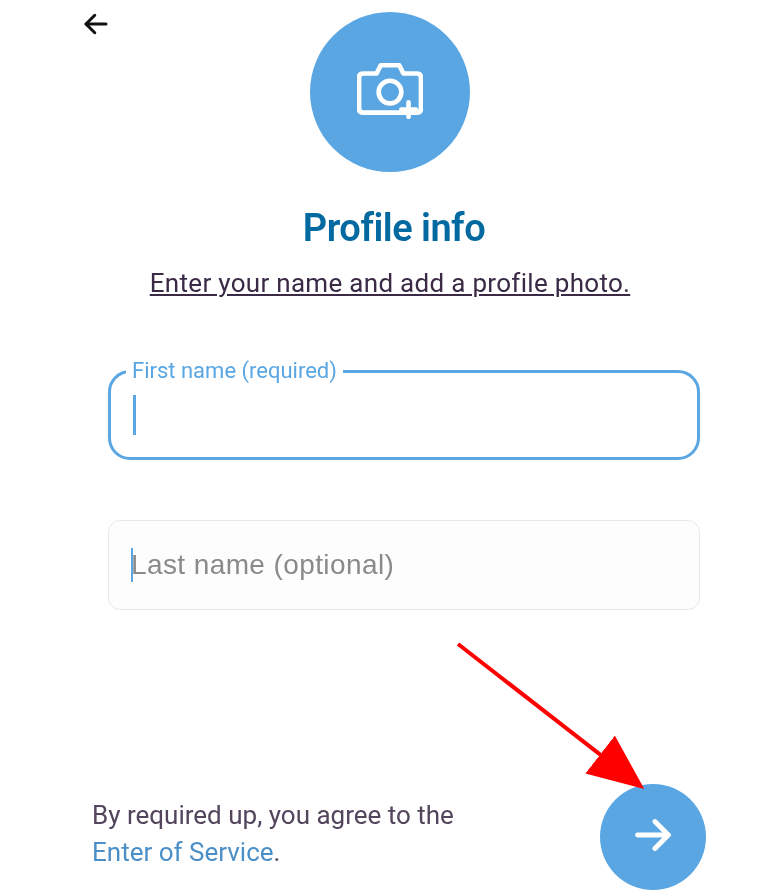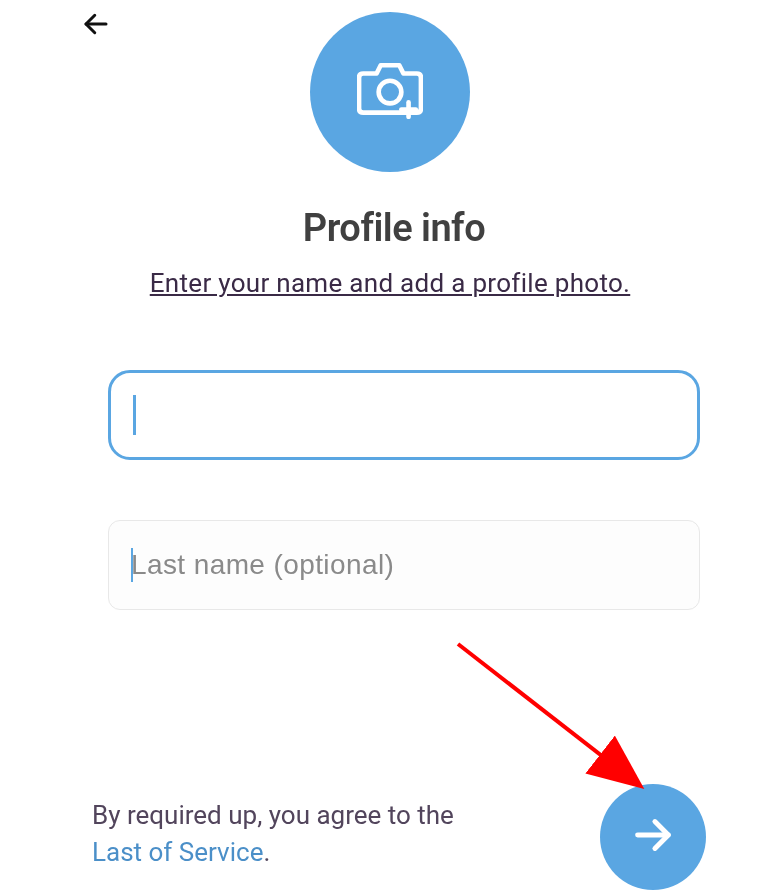--- a/index.html
+++ b/index.html
@@ -39,21 +39,21 @@
     }
     .avatar-circle svg { width: 66px; height: 58px; }
     .title {
       position: absolute;
       top: 206px;
       left: 8px;
       right: 0;
       text-align: center;
       font-size: 38px;
       font-weight: 600;
-      color: #404040;
+      color: #0369a1;
       letter-spacing: -0.5px;
     }
     .subtitle {
       position: absolute;
       top: 268px;
       left: 0;
       right: 0;
       text-align: center;
       font-size: 26px;
       font-weight: 400;
@@ -189,35 +189,36 @@
       <line x1="50" y1="40" x2="50" y2="54" stroke="#ffffff" stroke-width="4.5" stroke-linecap="round"></line>
       <line x1="43" y1="47" x2="57" y2="47" stroke="#ffffff" stroke-width="4.5" stroke-linecap="round"></line>
     </svg>
   </span>
 </div>
 
 <h1 class="title">Profile info</h1>
 <p class="subtitle">Enter your name and add a profile photo.</p>
 
 <div class="field-first">
+  <span class="float-label">First name (required)</span>
   <div class="input-box">
     <span class="cursor-bar"></span>
     <input type="text" value="" style="">
   </div>
 </div>
 
 <div class="field-last">
   <div class="input-box-plain">
     <span class="plain-caret"></span>
     <input type="text" placeholder="Last name (optional)" style="">
   </div>
 </div>
 
 <div class="footer-text">
-  <span>By required up, you agree to the </span><span class="tos-link">Last of Service</span><span>.</span>
+  <span>By required up, you agree to the </span><span class="tos-link">Enter of Service</span><span>.</span>
 </div>
 
 <div class="fab">
   <span>
     <svg viewBox="0 0 24 24" fill="none" stroke="#ffffff" stroke-width="2.6" stroke-linecap="round" stroke-linejoin="round">
       <line x1="4" y1="12" x2="20" y2="12"></line>
       <polyline points="13 5 20 12 13 19"></polyline>
     </svg>
   </span>
 </div>

